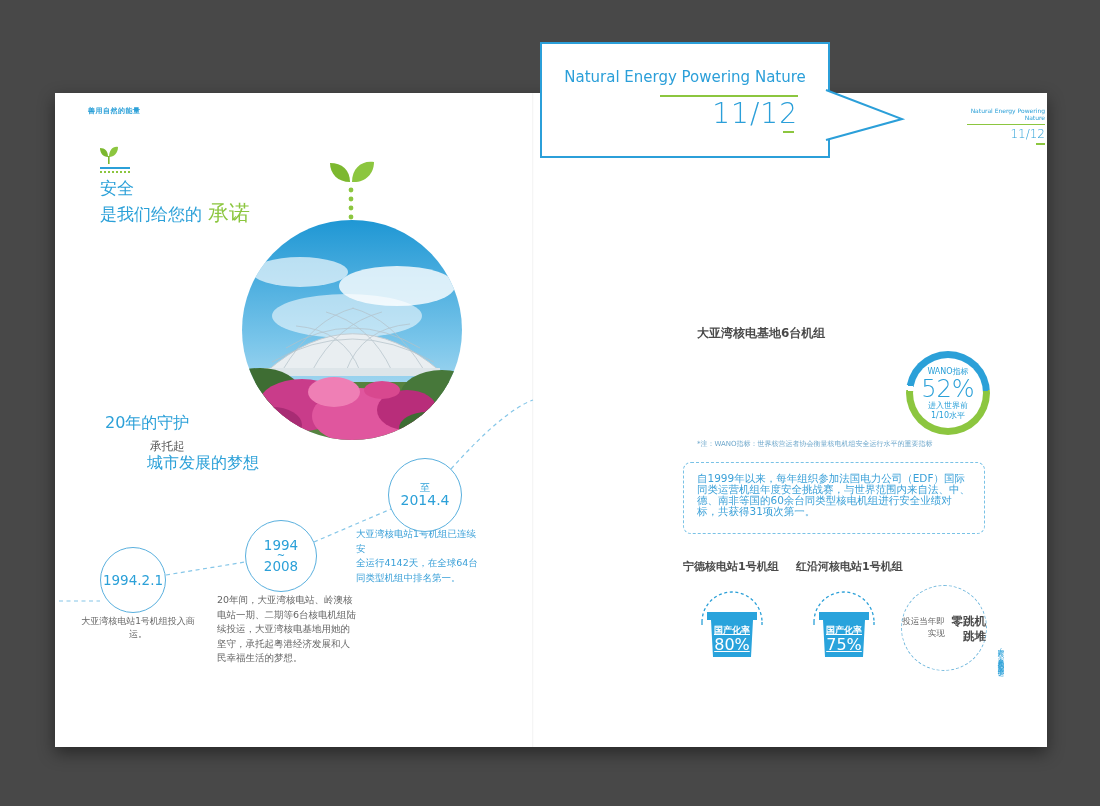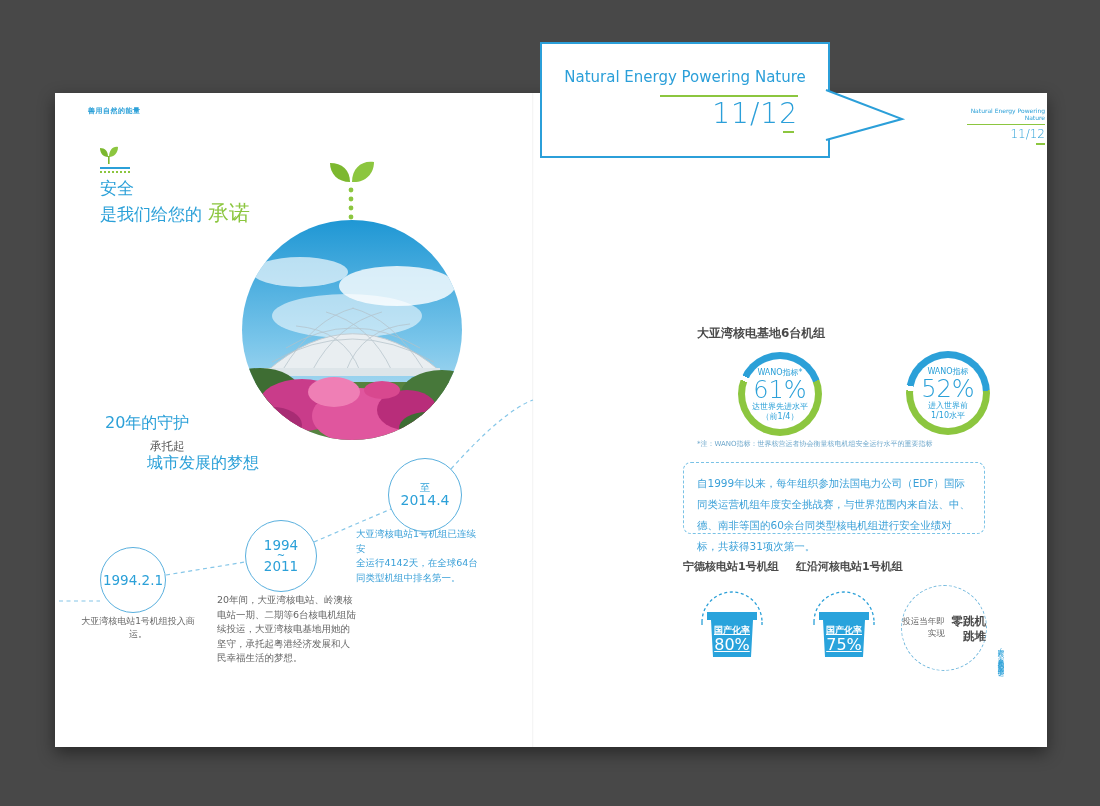--- a/index.html
+++ b/index.html
@@ -65,21 +65,21 @@
   .r1{left:683px;top:259px;width:84px;height:84px;}
   .r2{left:851px;top:258px;width:84px;height:84px;}
   .ring-hole{width:70px;height:70px;border-radius:50%;background:#fff;display:flex;flex-direction:column;
              align-items:center;justify-content:center;text-align:center;color:#2ba0d8;}
   .ring-label{font-size:8px;}
   .ring-value{font-size:24px;font-weight:300;line-height:24px;}
   .ring-desc{font-size:8px;line-height:10px;}
 
   .fn2{left:642px;top:346px;width:240px;font-size:7px;color:#6fa8cc;}
   .edf{left:628px;top:369px;width:302px;height:72px;box-sizing:border-box;border:1px dashed #79c2e6;
-       border-radius:8px;padding:10px 13px;font-size:10.5px;line-height:21px;color:#3aa0d8;}
+       border-radius:8px;padding:10px 13px;font-size:10.5px;line-height:11px;color:#3aa0d8;}
 
   .u-title{font-size:11px;font-weight:bold;color:#4a4a4a;}
   .ut1{left:628px;top:466px;} .ut2{left:741px;top:466px;}
   .unit{width:74px;height:82px;} .ui1{left:640px;top:486px;} .ui2{left:752px;top:486px;}
   .unit .txt{position:absolute;left:0;width:100%;text-align:center;color:#fff;text-decoration:underline;}
   .unit .lab{top:45px;font-size:9px;font-weight:bold;}
   .unit .val{top:56px;font-size:16px;}
 
   .zero{left:846px;top:492px;width:86px;height:86px;border:1.4px dashed #74b9dd;border-radius:50%;
         box-sizing:border-box;display:flex;flex-direction:row;align-items:center;justify-content:center;text-align:right;}
@@ -181,46 +181,38 @@
     <div class="abs subhead1">20年的守护</div>
     <div class="abs subhead2">承托起</div>
     <div class="abs subhead3">城市发展的梦想</div>
 
     <div class="abs tl-circle c1">
       <span>1994.2.1</span>
     </div>
     <div class="abs tl-circle c2">
       <span>1994</span>
       <span class="sep">~</span>
-      <span>2011</span>
+      <span>2008</span>
     </div>
     <div class="abs tl-circle c3">
       <span class="zhi">至</span>
       <span>2014.4</span>
     </div>
     <div class="abs cap1 pre">大亚湾核电站1号机组投入商运。</div>
     <div class="abs cap2 pre">20年间，大亚湾核电站、岭澳核
 电站一期、二期等6台核电机组陆
 续投运，大亚湾核电基地用她的
 坚守，承托起粤港经济发展和人
 民幸福生活的梦想。</div>
     <div class="abs cap3 pre">大亚湾核电站1号机组已连续安
 全运行4142天，在全球64台
 同类型机组中排名第一。</div>
 
     <div class="abs sec-title">大亚湾核电基地6台机组</div>
 
-    <div class="abs ring r1" style="background: conic-gradient(from -70.2deg, rgb(255, 255, 255) 0deg, rgb(255, 255, 255) 7deg, rgb(43, 160, 216) 7deg, rgb(43, 160, 216) 140.4deg, rgb(140, 198, 63) 140.4deg, rgb(140, 198, 63) 360deg);">
-      <div class="ring-hole">
-        <div class="ring-label">WANO指标*</div>
-        <div class="ring-value">61%</div>
-        <div class="ring-desc pre">达世界先进水平
-（前1/4）</div>
-      </div>
-    </div>
     <div class="abs ring r2" style="background: conic-gradient(from -86.4deg, rgb(255, 255, 255) 0deg, rgb(255, 255, 255) 7deg, rgb(43, 160, 216) 7deg, rgb(43, 160, 216) 172.8deg, rgb(140, 198, 63) 172.8deg, rgb(140, 198, 63) 360deg);">
       <div class="ring-hole">
         <div class="ring-label">WANO指标</div>
         <div class="ring-value">52%</div>
         <div class="ring-desc pre">进入世界前
 1/10水平</div>
       </div>
     </div>
     <div class="abs fn2">*注：WANO指标：世界核营运者协会衡量核电机组安全运行水平的重要指标</div>
 

